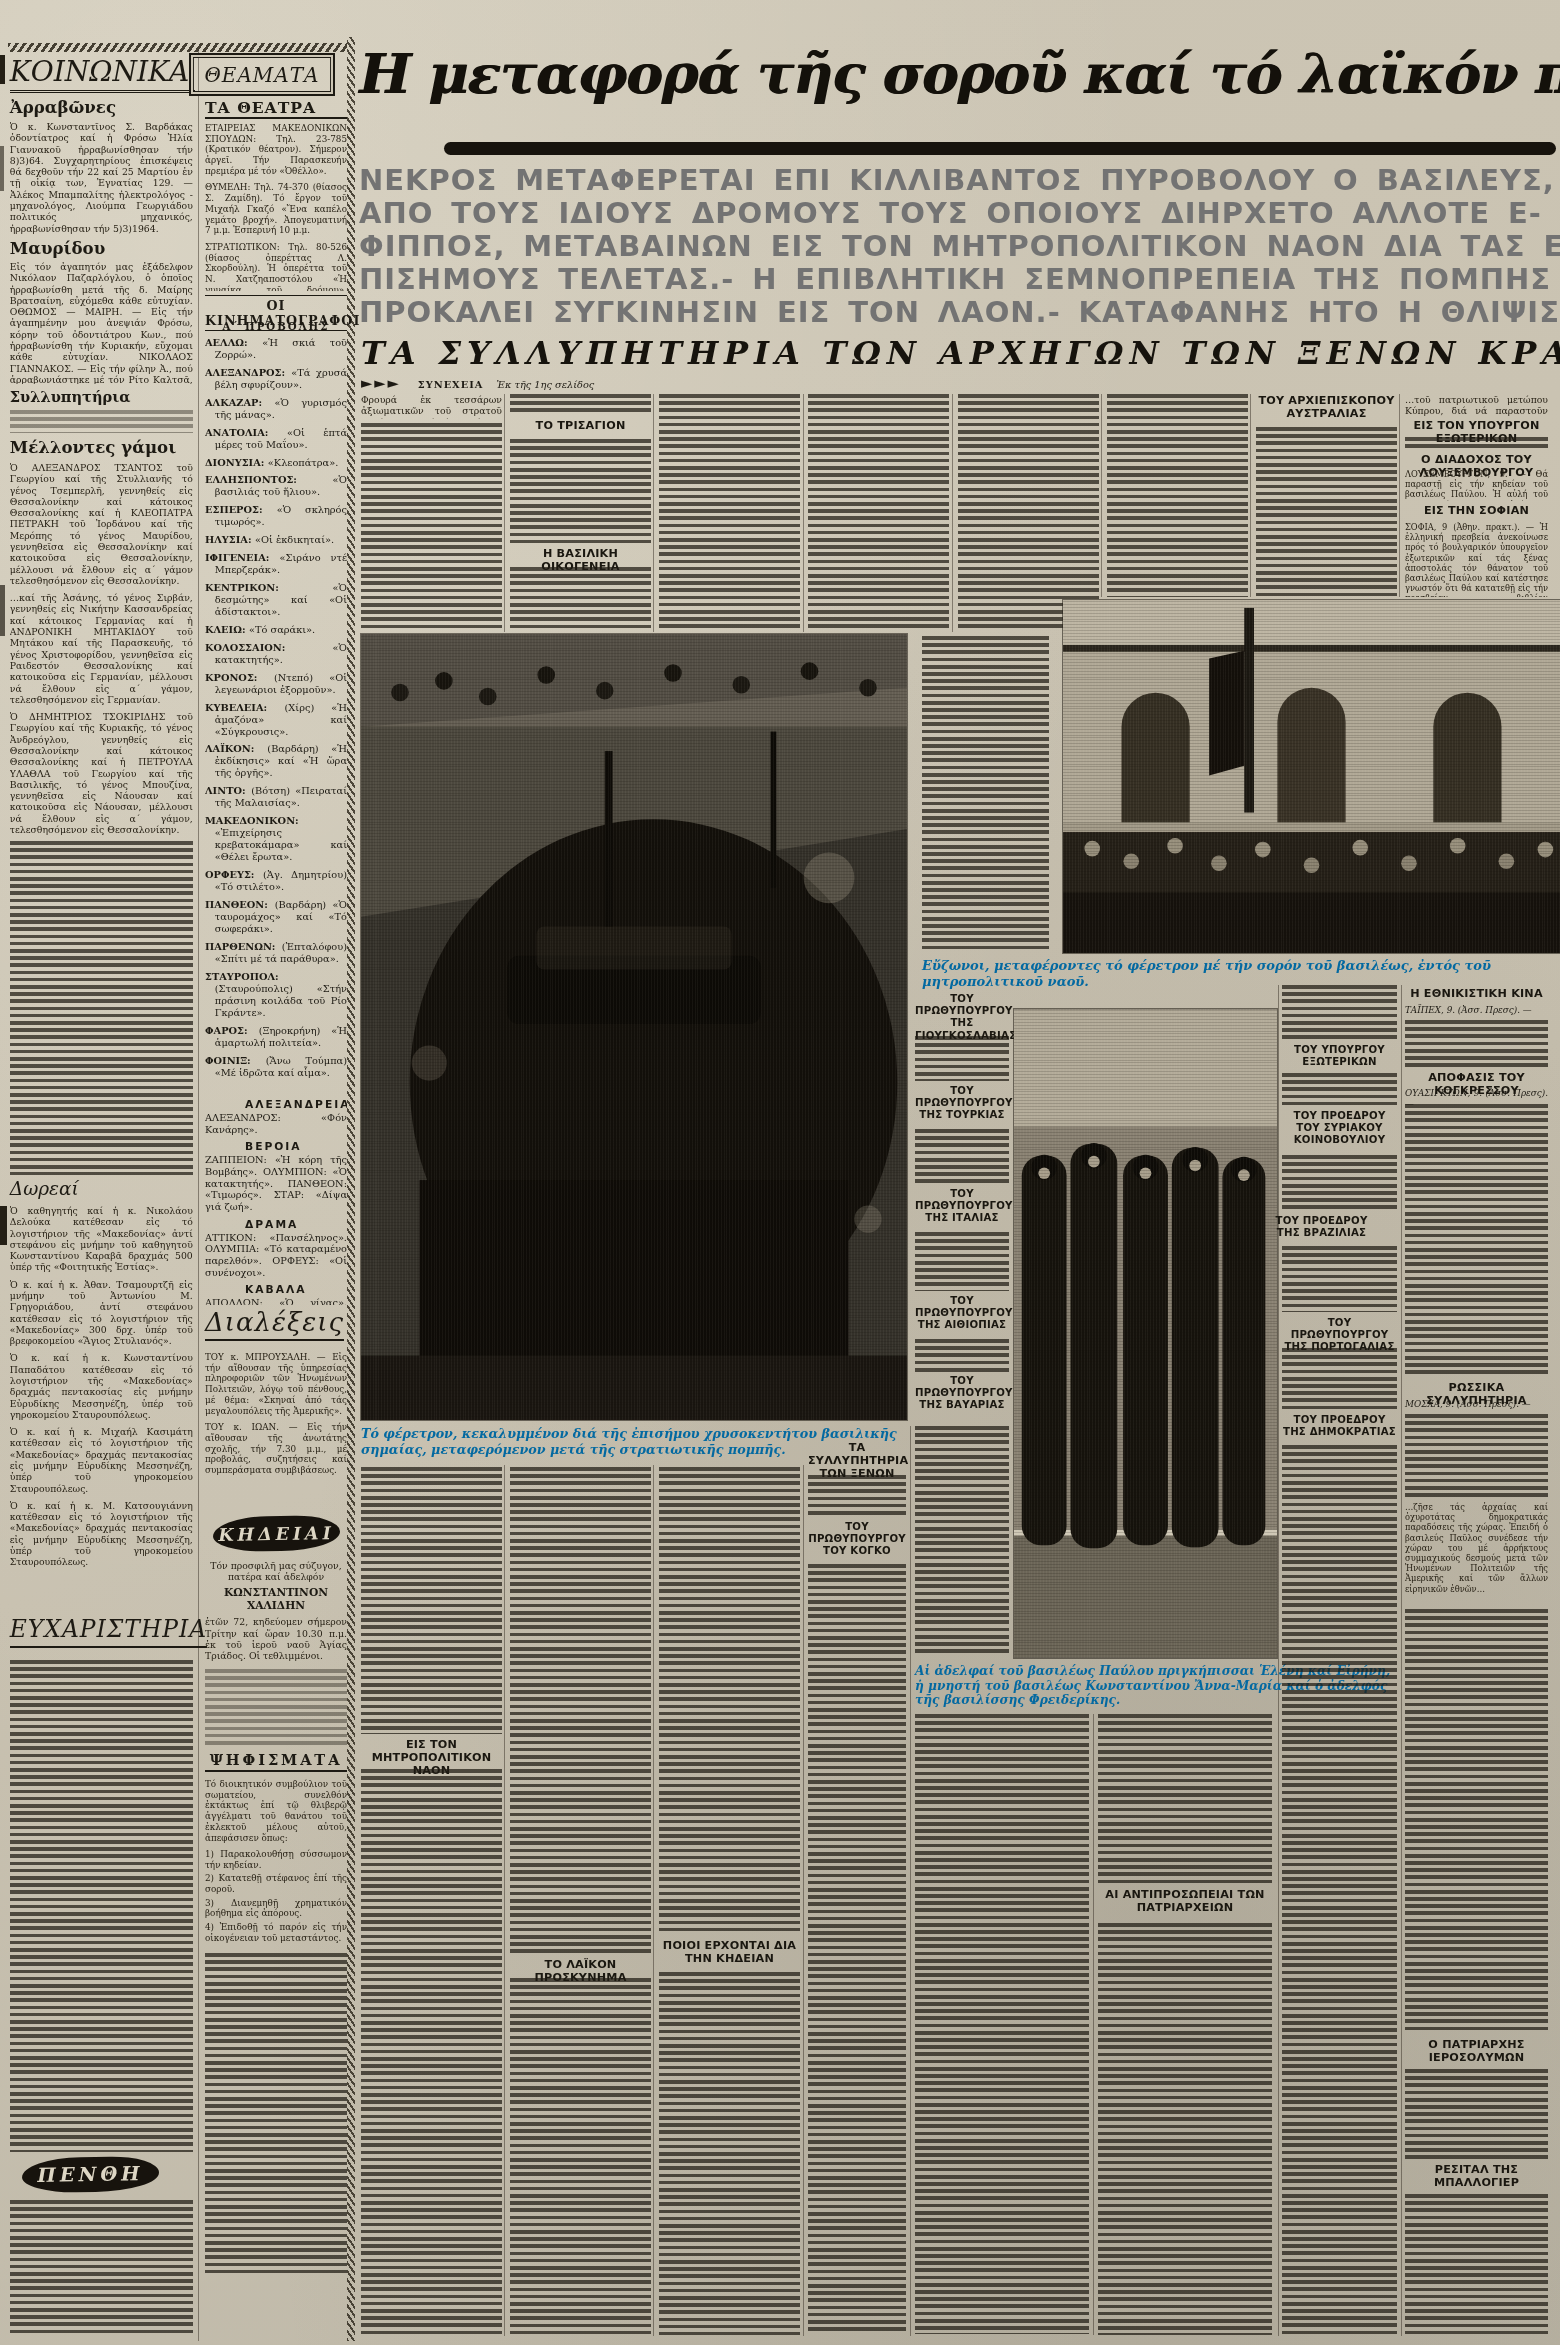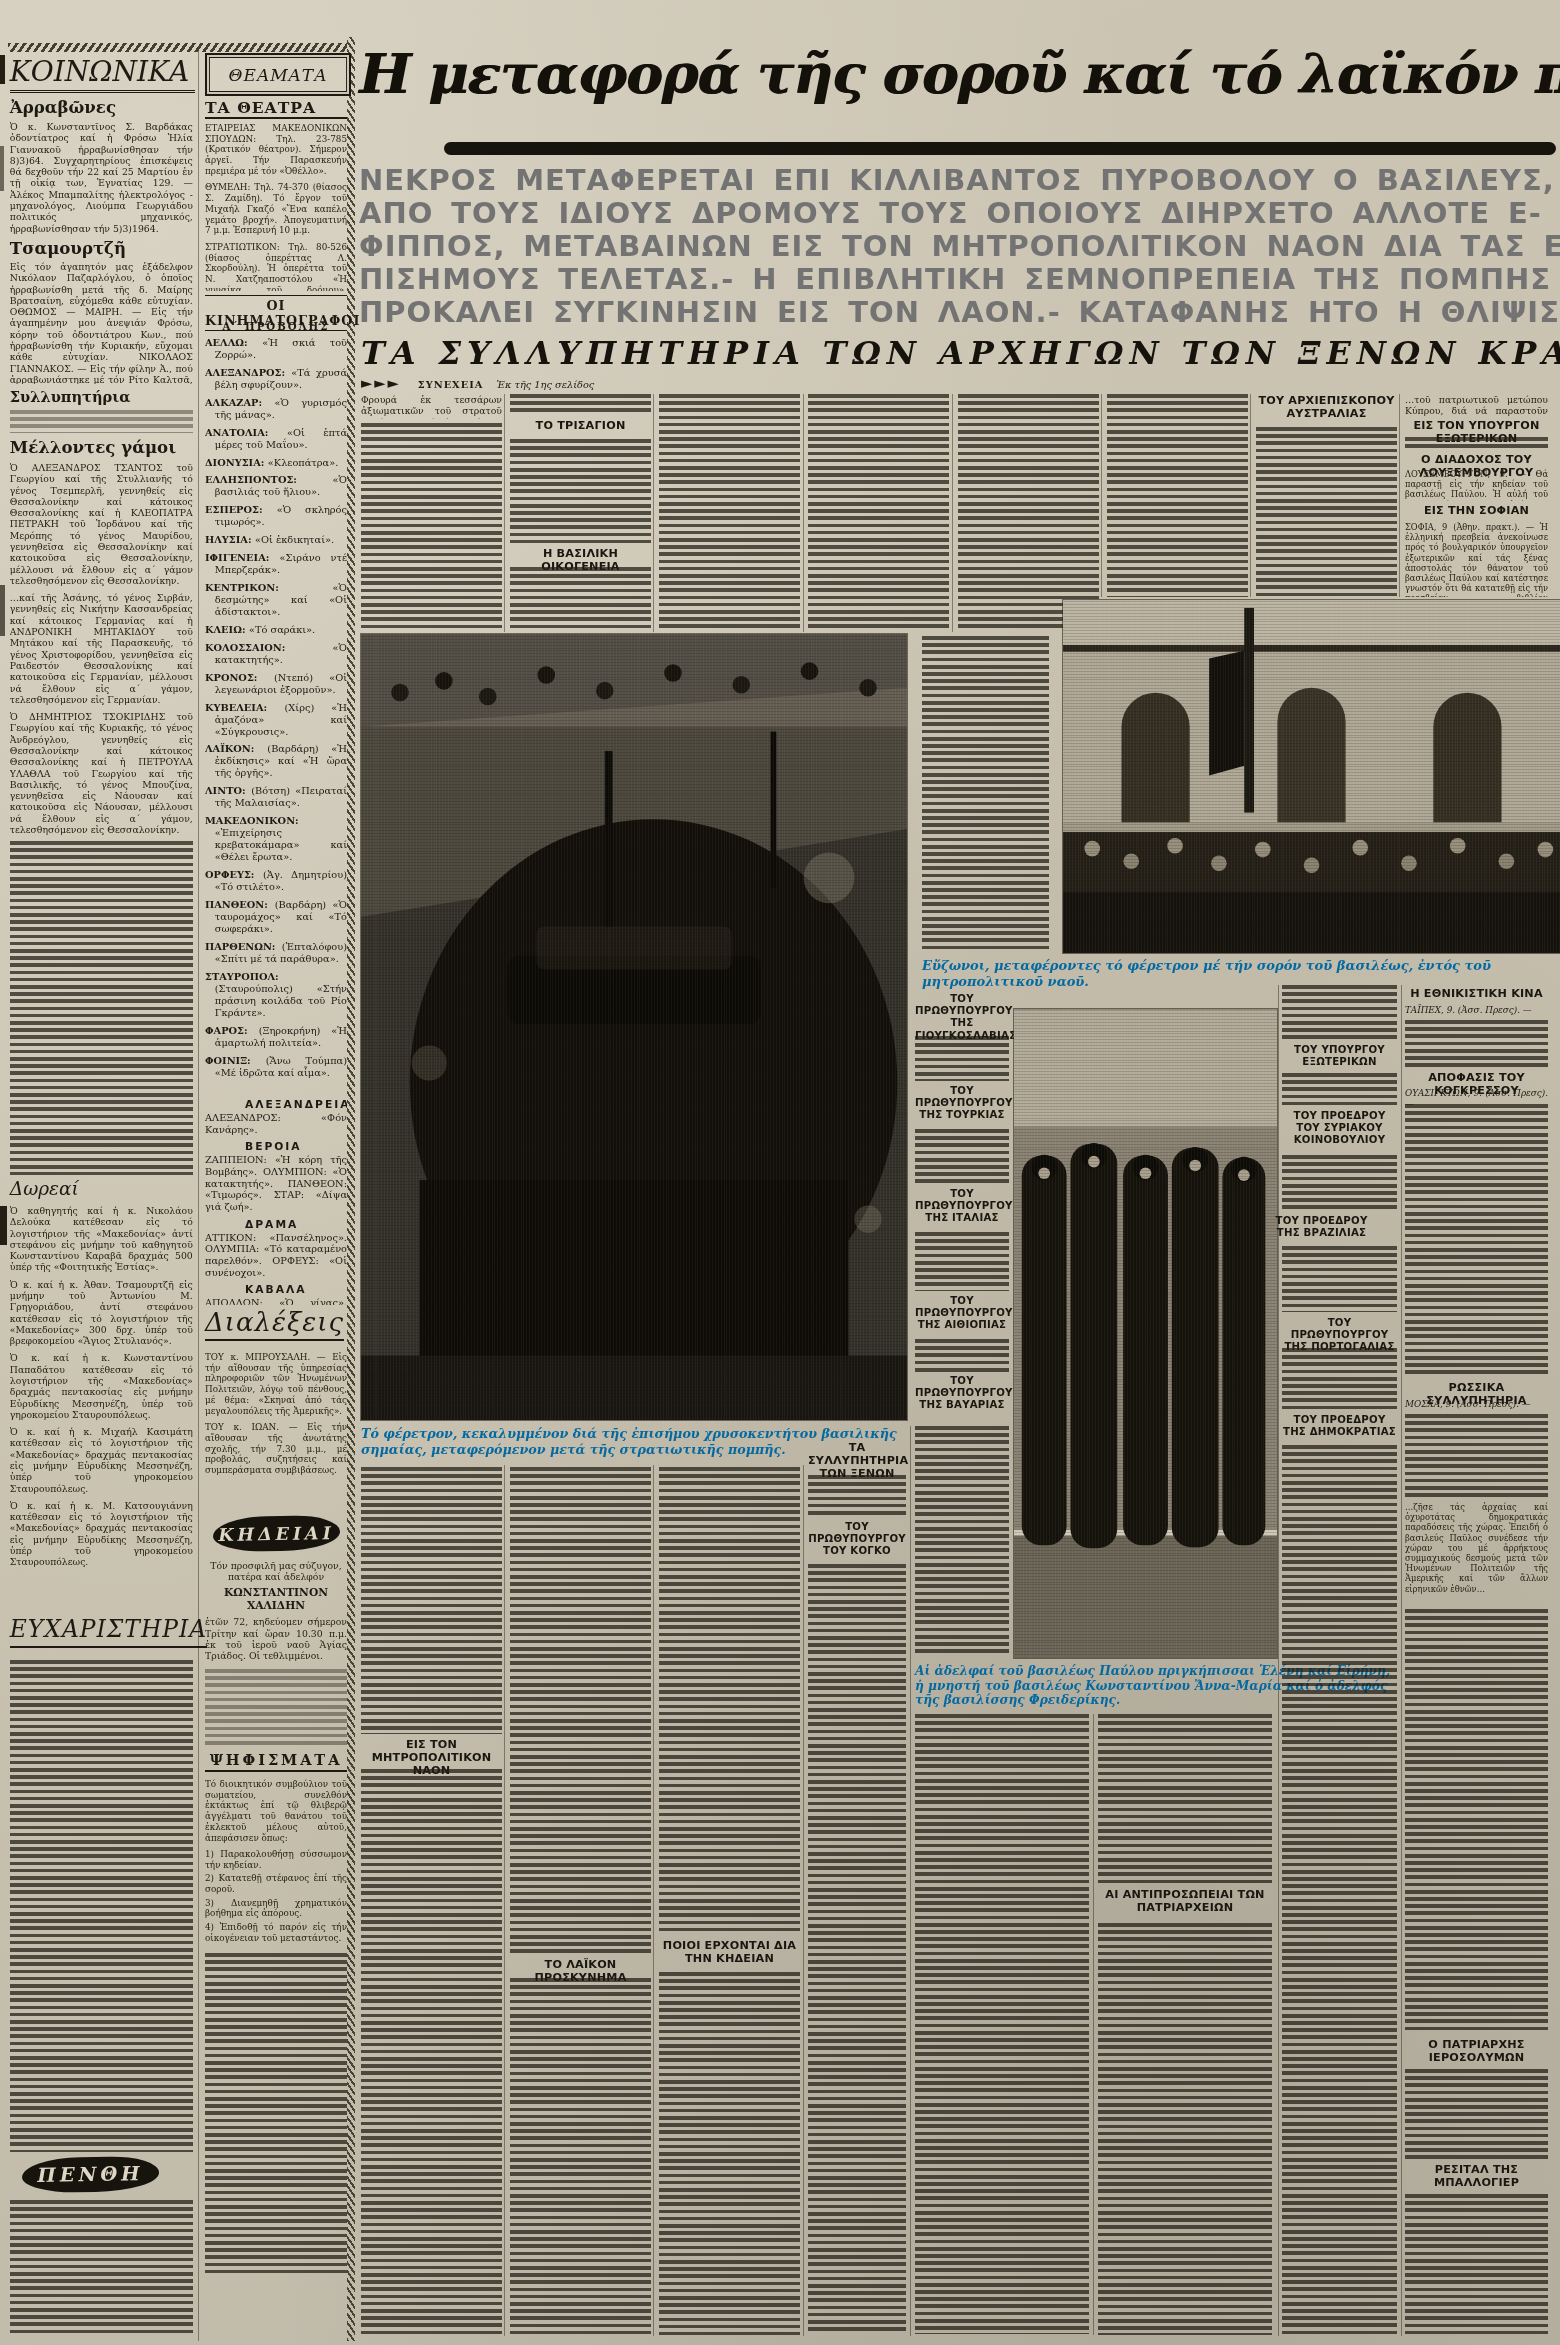--- a/index.html
+++ b/index.html
@@ -77,21 +77,21 @@
 <div class="abs vrule" style="left:910px;top:1426px;height:910px"></div>
 <div class="abs vrule" style="left:1278px;top:985px;height:1351px"></div>
 <div class="abs vrule" style="left:1401px;top:985px;height:1351px"></div>
 <div class="abs vrule" style="left:1093px;top:1714px;height:621px"></div>
 
 <div class="abs" style="left:9.8px;top:55px;width:185px">
   <div class="script-head" style="font-size:28px;border-bottom:3.9px double #1d1a13;padding-bottom:2px">ΚΟΙΝΩΝΙΚΑ</div>
 </div>
 <div class="abs colhead" style="left:9.8px;top:97px">Ἀρραβῶνες</div>
 <div class="abs bodytext" style="left:9.8px;top:121px;width:183px;height:113px;overflow:hidden">Ὁ κ. Κωνσταντῖνος Σ. Βαρδάκας ὀδοντίατρος καί ἡ Φρόσω Ἠλία Γιαννακοῦ ἠρραβωνίσθησαν τήν 8)3)64. Συγχαρητηρίους ἐπισκέψεις θά δεχθοῦν τήν 22 καί 25 Μαρτίου ἐν τῇ οἰκίᾳ των, Ἐγνατίας 129. — Ἀλέκος Μπαμπαλίτης ἠλεκτρολόγος - μηχανολόγος, Λιούμπα Γεωργιάδου πολιτικός μηχανικός, ἠρραβωνίσθησαν τήν 5)3)1964.</div>
-<div class="abs colhead" style="left:9.8px;top:238px">Τσαμουρτζῆ</div>
+<div class="abs colhead" style="left:9.8px;top:238px">Μαυρίδου</div>
 <div class="abs bodytext" style="left:9.8px;top:261px;width:183px;height:123px;overflow:hidden">Εἰς τόν ἀγαπητόν μας ἐξάδελφον Νικόλαον Παζαρλόγλου, ὁ ὁποῖος ἠρραβωνίσθη μετά τῆς δ. Μαίρης Βρατσαίνη, εὐχόμεθα κάθε εὐτυχίαν. ΟΘΩΜΟΣ — ΜΑΙΡΗ. — Εἰς τήν ἀγαπημένην μου ἀνεψιάν Φρόσω, κόρην τοῦ ὀδοντιάτρου Κων., πού ἠρραβωνίσθη τήν Κυριακήν, εὔχομαι κάθε εὐτυχίαν. ΝΙΚΟΛΑΟΣ ΓΙΑΝΝΑΚΟΣ. — Εἰς τήν φίλην Ἀ., πού ἀρραβωνιάστηκε μέ τόν Ρίτο Καλτσᾶ, εὔχομαι κάθε εὐτυχίαν. ΣΟΦΟΥΛΑ Τ. ΚΑΡΤΑΛΗ.</div>
 <div class="abs colhead" style="left:9.8px;top:388px;font-size:14.6px">Συλλυπητήρια</div>
 <div class="abs sim lt" style="left:9.8px;top:410px;width:183px;height:23.4px"></div>
 <div class="abs colhead" style="left:9.8px;top:437px">Μέλλοντες γάμοι</div>
 <div class="abs" style="left:9.8px;top:462px;width:183px;height:373px;overflow:hidden">
 
 <div class="bodytext para"><span>Ὁ ΑΛΕΞΑΝΔΡΟΣ ΤΣΑΝΤΟΣ τοῦ Γεωργίου καί τῆς Στυλλιανῆς τό γένος Τσεμπερλῆ, γεννηθείς εἰς Θεσσαλονίκην καί κάτοικος Θεσσαλονίκης καί ἡ ΚΛΕΟΠΑΤΡΑ ΠΕΤΡΑΚΗ τοῦ Ἰορδάνου καί τῆς Μερόπης τό γένος Μαυρίδου, γεννηθεῖσα εἰς Θεσσαλονίκην καί κατοικοῦσα εἰς Θεσσαλονίκην, μέλλουσι νά ἔλθουν εἰς α΄ γάμον τελεσθησόμενον εἰς Θεσσαλονίκην.</span></div>
     <div class="bodytext para"><span>…καί τῆς Ἀσάνης, τό γένος Σιρβάν, γεννηθείς εἰς Νικήτην Κασσανδρείας καί κάτοικος Γερμανίας καί ἡ ΑΝΔΡΟΝΙΚΗ ΜΗΤΑΚΙΔΟΥ τοῦ Μητάκου καί τῆς Παρασκευῆς, τό γένος Χριστοφορίδου, γεννηθεῖσα εἰς Ραιδεστόν Θεσσαλονίκης καί κατοικοῦσα εἰς Γερμανίαν, μέλλουσι νά ἔλθουν εἰς α΄ γάμον, τελεσθησόμενον εἰς Γερμανίαν.</span></div>
     <div class="bodytext para"><span>Ὁ ΔΗΜΗΤΡΙΟΣ ΤΣΟΚΙΡΙΔΗΣ τοῦ Γεωργίου καί τῆς Κυριακῆς, τό γένος Ἀνδρεόγλου, γεννηθείς εἰς Θεσσαλονίκην καί κάτοικος Θεσσαλονίκης καί ἡ ΠΕΤΡΟΥΛΑ ΥΛΑΘΛΑ τοῦ Γεωργίου καί τῆς Βασιλικῆς, τό γένος Μπουζίνα, γεννηθεῖσα εἰς Νάουσαν καί κατοικοῦσα εἰς Νάουσαν, μέλλουσι νά ἔλθουν εἰς α΄ γάμον, τελεσθησόμενον εἰς Θεσσαλονίκην.</span></div>
   </div>
@@ -105,21 +105,21 @@
     <div class="bodytext para"><span>Ὁ κ. καί ἡ κ. Μιχαήλ Κασιμάτη κατέθεσαν εἰς τό λογιστήριον τῆς «Μακεδονίας» δραχμάς πεντακοσίας εἰς μνήμην Εὐρυδίκης Μεσσηνέζη, ὑπέρ τοῦ γηροκομείου Σταυρουπόλεως.</span></div>
     <div class="bodytext para"><span>Ὁ κ. καί ἡ κ. Μ. Κατσουγιάννη κατέθεσαν εἰς τό λογιστήριον τῆς «Μακεδονίας» δραχμάς πεντακοσίας εἰς μνήμην Εὐρυδίκης Μεσσηνέζη, ὑπέρ τοῦ γηροκομείου Σταυρουπόλεως.</span></div>
   </div>
 <div class="abs script-head" style="left:9.8px;top:1615px;font-size:23.4px;letter-spacing:1px;border-bottom:2.9px solid #1d1a13;padding-bottom:2.9px">ΕΥΧΑΡΙΣΤΗΡΙΑ</div>
 <div class="abs sim" style="left:9.8px;top:1660px;width:183px;height:492px"></div>
 <div class="abs pill" style="left:21.5px;top:2157px;width:137px;height:35px;font-size:19.5px">
   <span>ΠΕΝΘΗ</span>
 </div>
 <div class="abs sim" style="left:9.8px;top:2200px;width:183px;height:135px"></div>
 
-<div class="abs boxed script-head" style="left:205px;top:53px;width:142px;height:39px;font-size:17px;letter-spacing:1px">
+<div class="abs boxed script-head" style="left:189px;top:53px;width:142px;height:39px;font-size:20px;letter-spacing:1px">
     <span>ΘΕΑΜΑΤΑ</span>
   </div>
 <div class="abs" style="left:205px;top:98px;width:142px;border-bottom:2px solid #1d1a13;font-weight:bold;font-size:15.6px;letter-spacing:1px">ΤΑ ΘΕΑΤΡΑ</div>
 <div class="abs" style="left:205px;top:123px;width:142px;height:168px;overflow:hidden">
 
 <div class="bodytext para" style="font-size:8.8px;line-height:10.7px"><span>ΕΤΑΙΡΕΙΑΣ ΜΑΚΕΔΟΝΙΚΩΝ ΣΠΟΥΔΩΝ: Τηλ. 23-785 (Κρατικόν θέατρον). Σήμερον ἀργεῖ. Τήν Παρασκευήν πρεμιέρα μέ τόν «Ὀθέλλο».</span></div>
     <div class="bodytext para" style="font-size:8.8px;line-height:10.7px"><span>ΘΥΜΕΛΗ: Τηλ. 74-370 (θίασος Σ. Ζαμίδη). Τό ἔργον τοῦ Μιχαήλ Γκαζό «Ἕνα καπέλο γεμάτο βροχή». Ἀπογευματινή 7 μ.μ. Ἑσπερινή 10 μ.μ.</span></div>
     <div class="bodytext para" style="font-size:8.8px;line-height:10.7px"><span>ΣΤΡΑΤΙΩΤΙΚΟΝ: Τηλ. 80-526 (θίασος ὀπερέττας Λ. Σκορδούλη). Ἡ ὀπερέττα τοῦ Ν. Χατζηαποστόλου «Ἡ γυναίκα τοῦ δρόμου». Ἀπογευματινή 6.15 μ.μ. Ἑσπερινή 9.15 μ.μ.</span></div>
   </div>
 <div class="abs smallcaps-head" style="left:205px;top:295px;width:142px;border-top:1px solid #1d1a13;border-bottom:1px solid #1d1a13;padding:2px 0;font-size:12.7px;letter-spacing:1px">ΟΙ ΚΙΝΗΜΑΤΟΓΡΑΦΟΙ</div>

